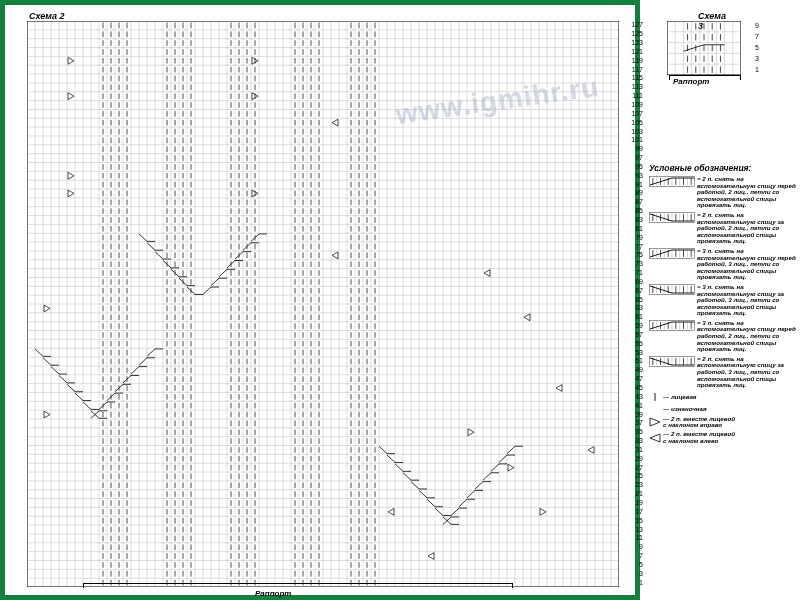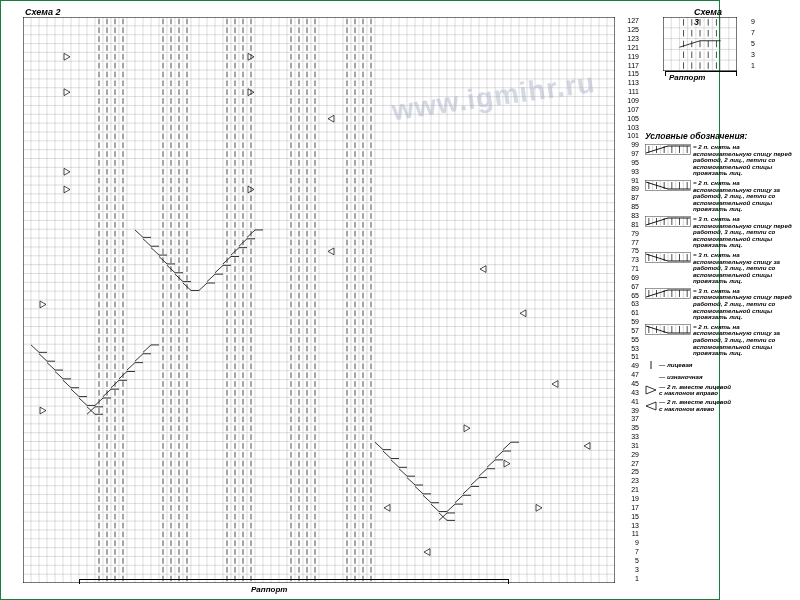--- a/index.html
+++ b/index.html
@@ -9,25 +9,25 @@
   }
   body {
     width: 800px;
     height: 600px;
     font-family: "Liberation Sans", sans-serif;
     overflow: hidden;
     position: relative;
   }
   #page {
     position: relative;
-    width: 720px;
+    width: 640px;
     height: 600px;
     background: #ffffff;
     box-sizing: border-box;
-    border: 1px solid #15803d;
+    border: 5px solid #15803d;
   }
 
   
   #chart2-title {
     position: absolute;
     left: 24px;
     top: 6px;
     font-size: 9px;
     font-weight: bold;
     font-style: italic;
@@ -134,20 +134,21 @@
     left: 644px;
     top: 130px;
     width: 152px;
   }
   #legend-title {
     font-size: 8.5px;
     font-weight: bold;
     font-style: italic;
     margin-bottom: 3px;
     color: #000;
+    margin-top: 28px;
   }
   .legend-row {
     display: flex;
     align-items: flex-start;
     margin-bottom: 3px;
   }
   .legend-sym {
     flex: 0 0 auto;
     margin-right: 2px;
     margin-top: 0px;

